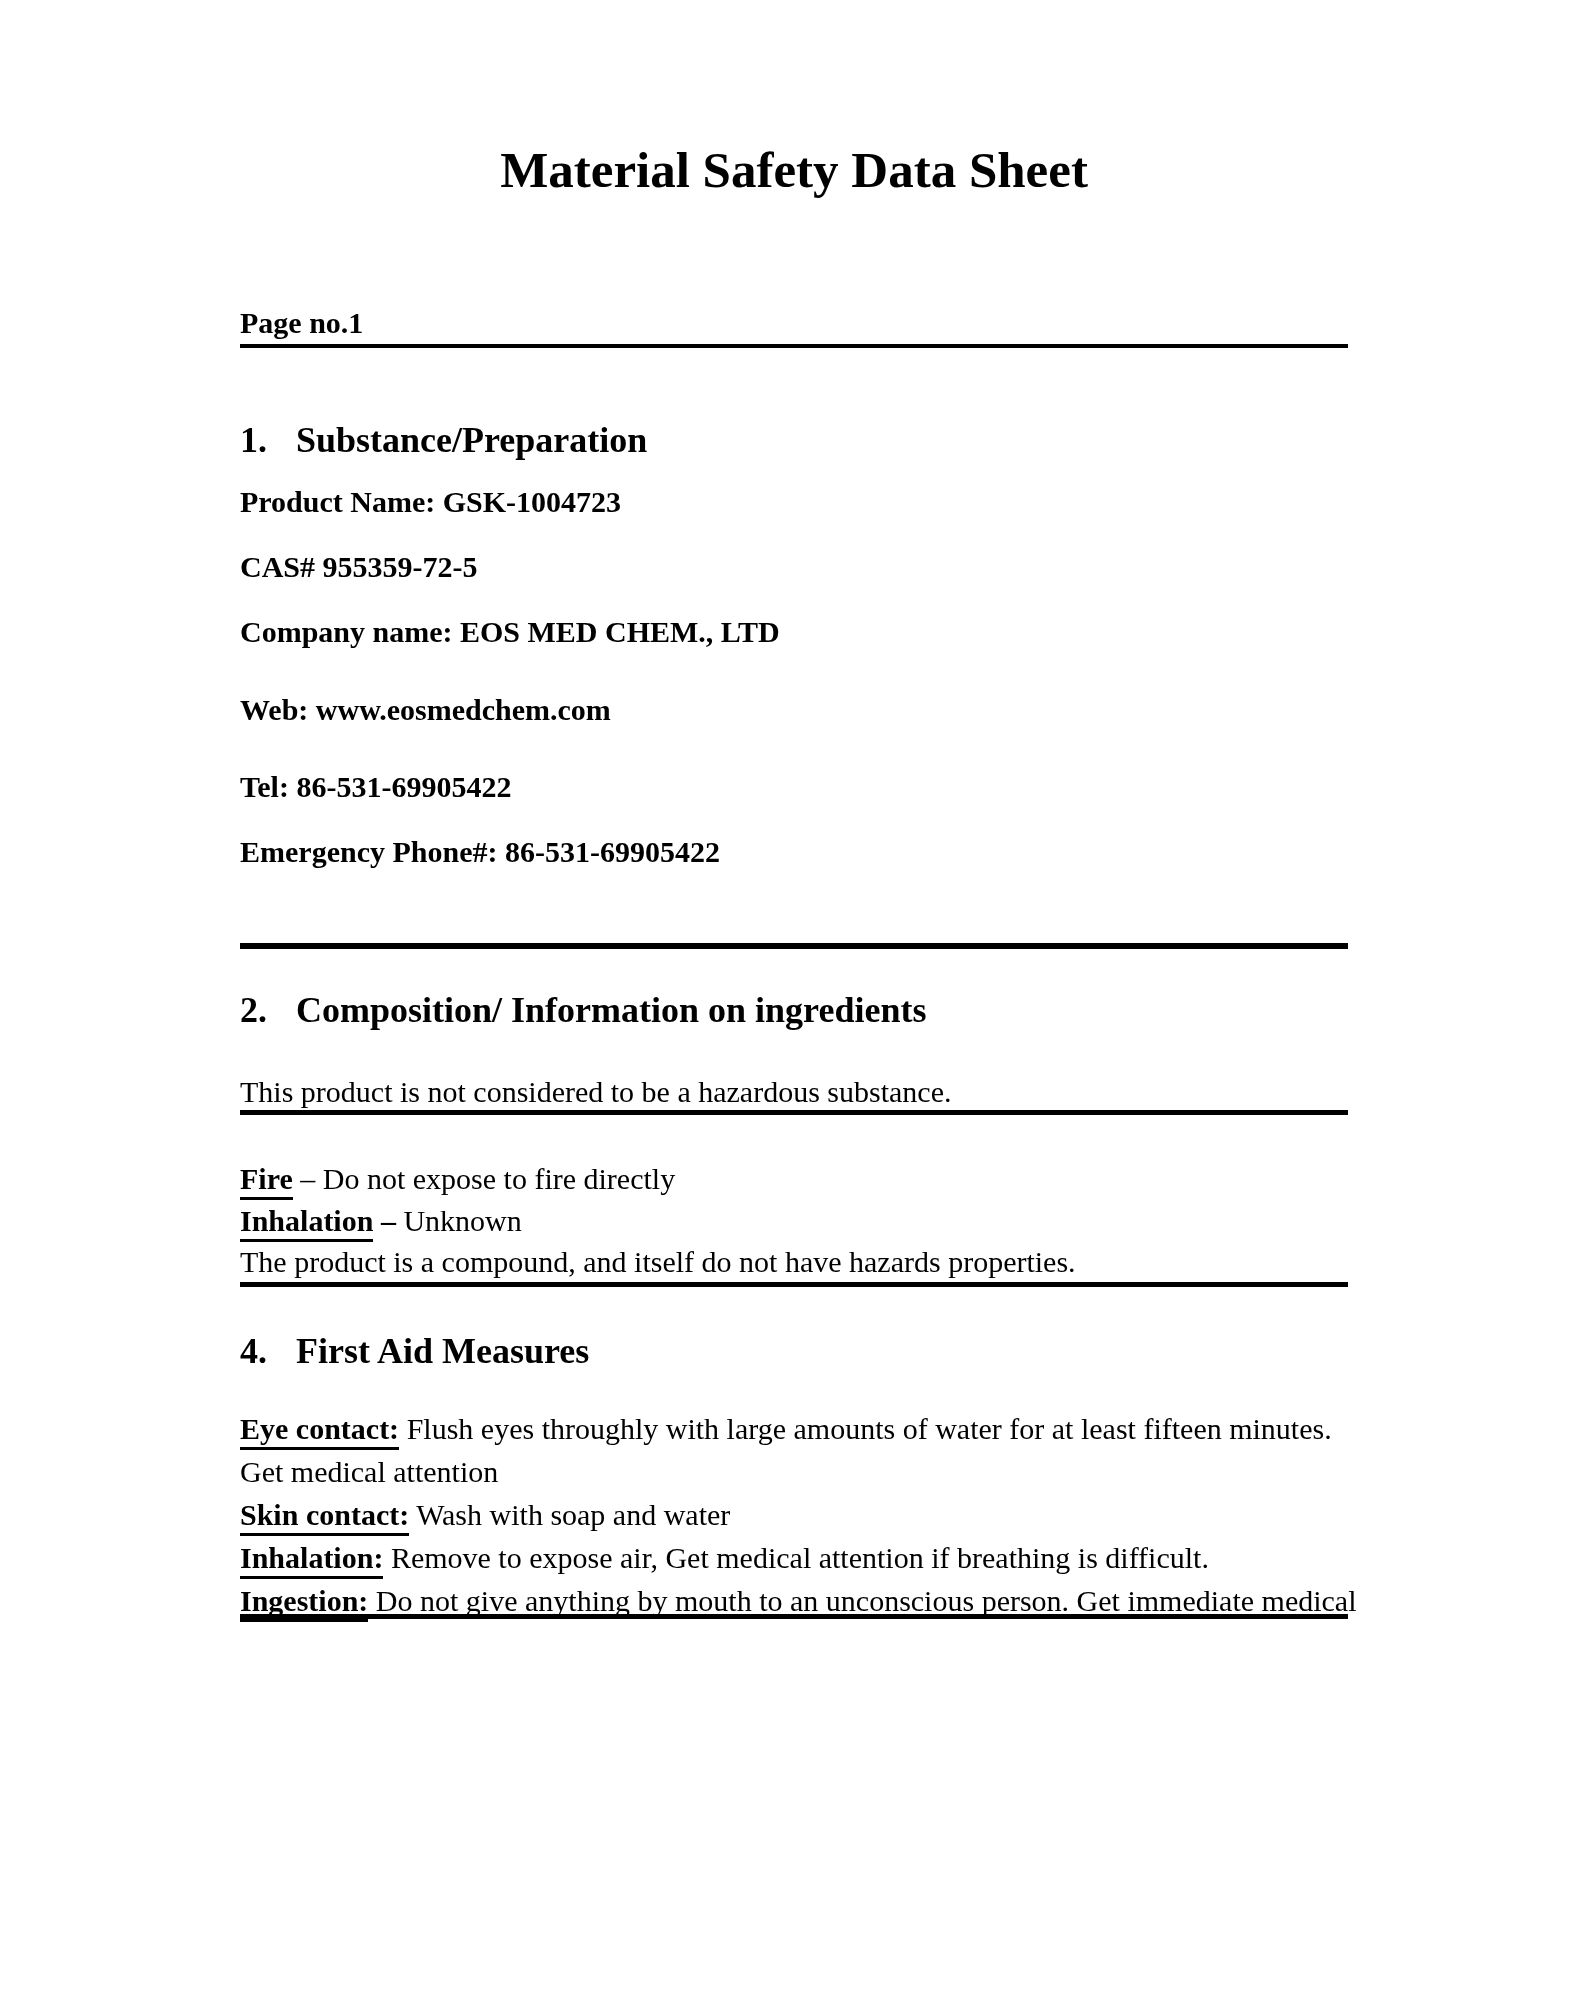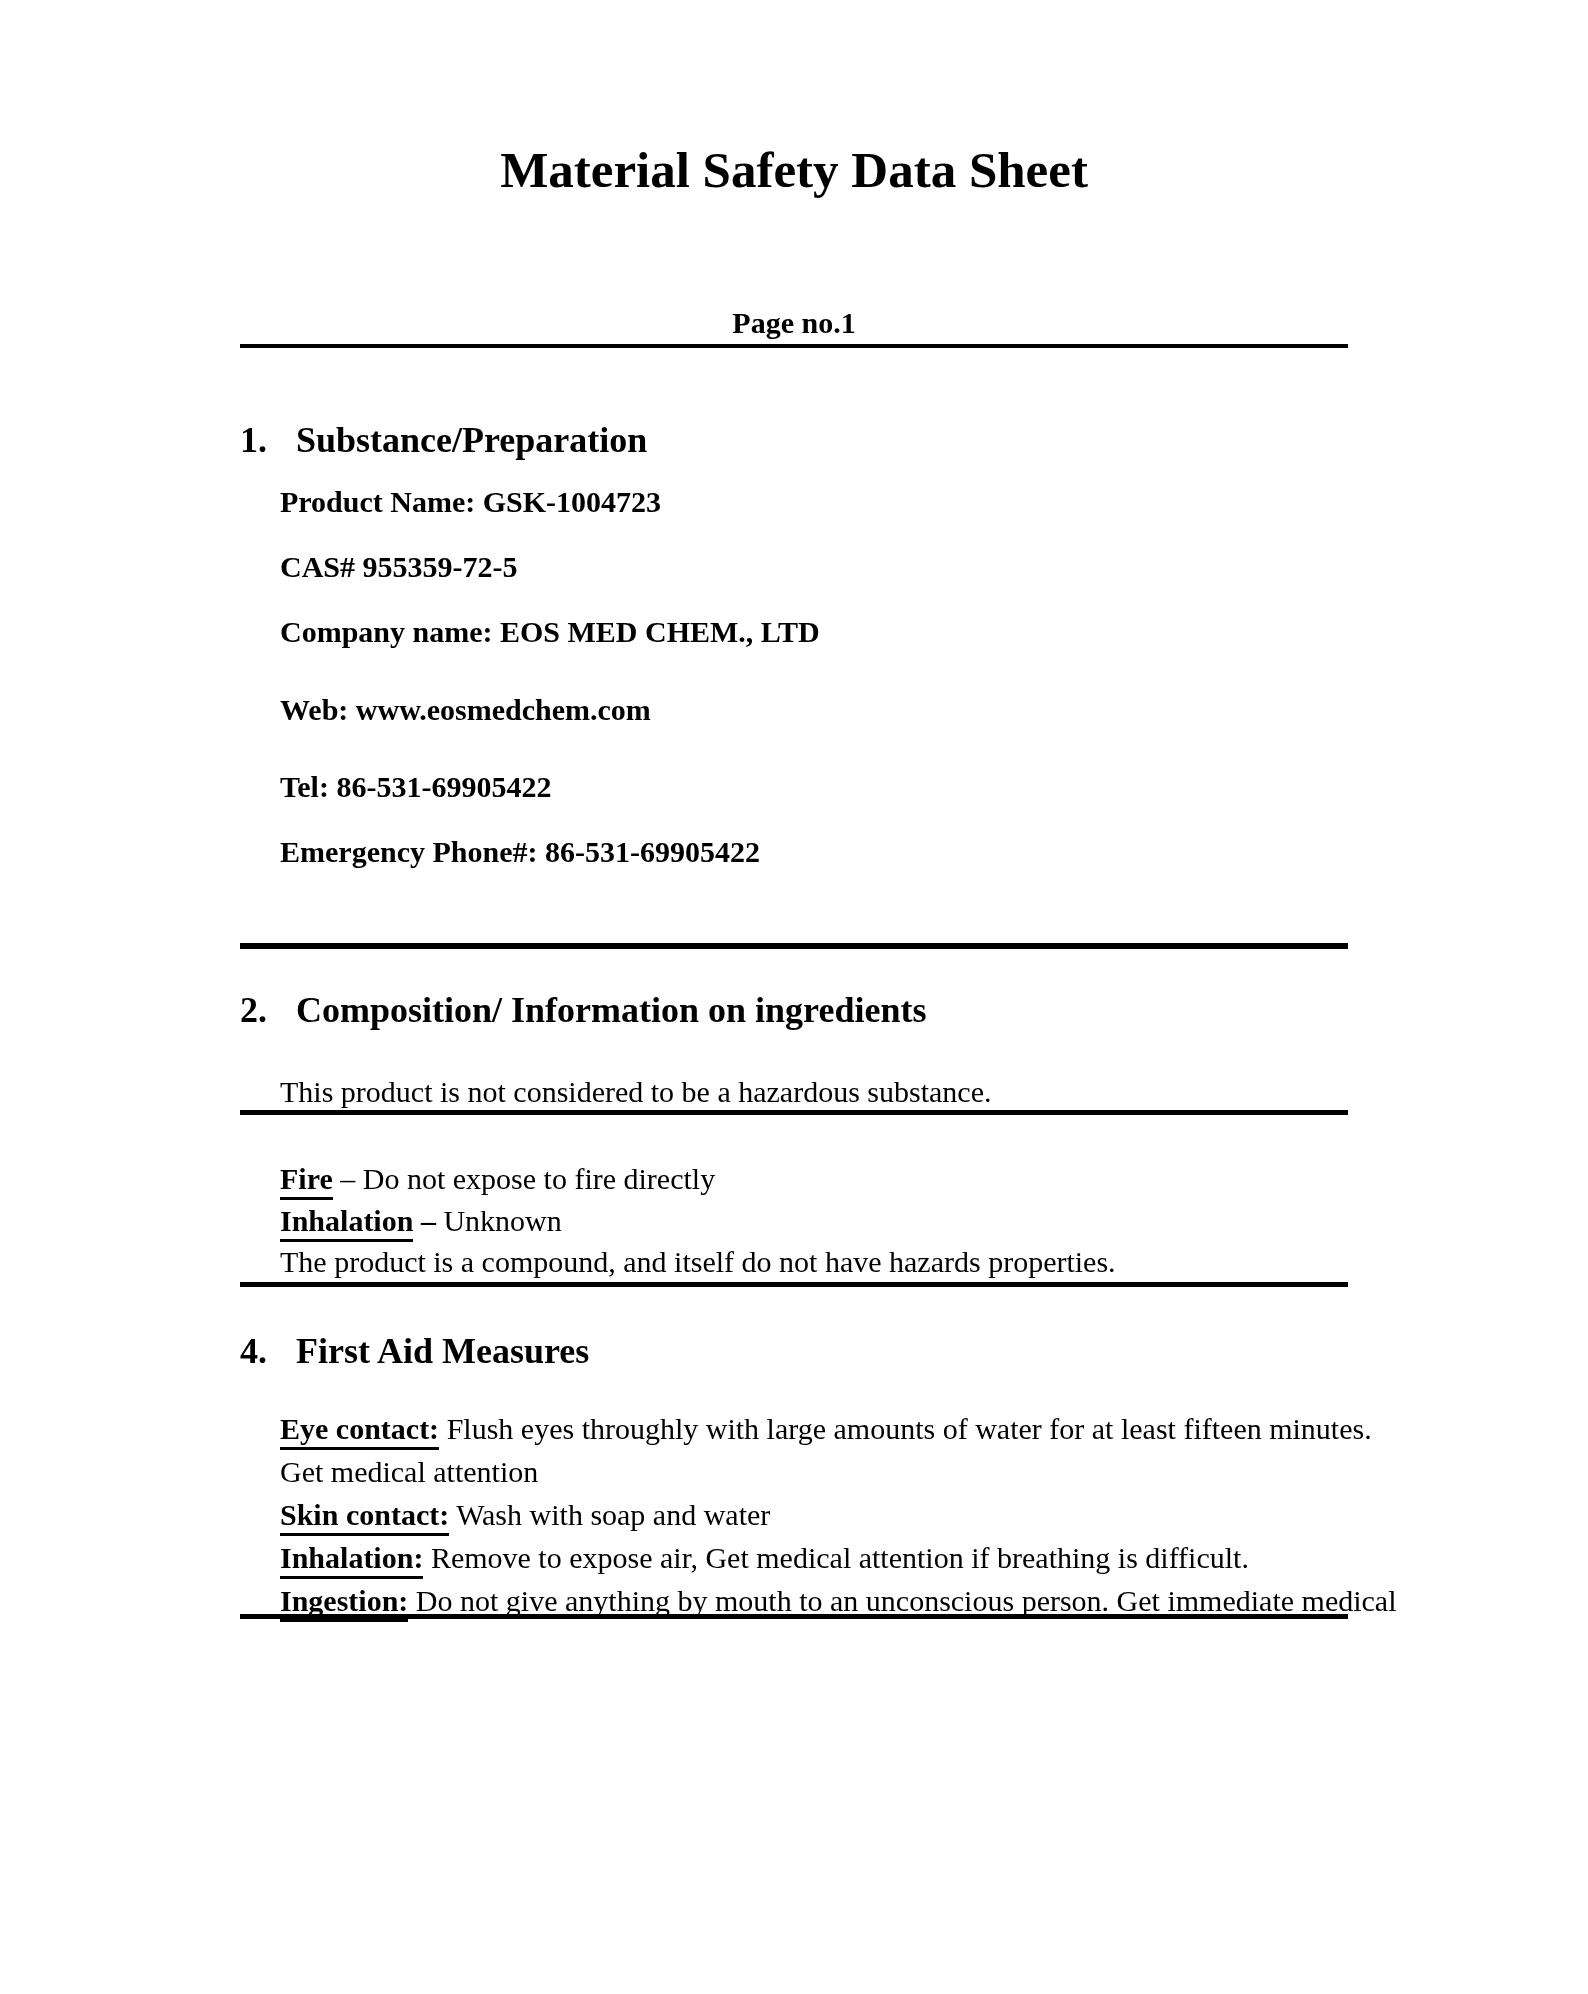--- a/index.html
+++ b/index.html
@@ -29,21 +29,21 @@
     line-height: 60px;
     font-weight: bold;
     text-align: center;
     white-space: nowrap;
   }
   .page-label {
     margin-top: 105px;
     font-size: 30px;
     line-height: 36px;
     font-weight: bold;
-    text-align: center;
+    text-align: left;
   }
   .rule {
     border: none;
     background: #000000;
     width: 1108px;
     margin: 0;
   }
   .rule-thin  { height: 4px; margin-top: 3px; }
   .rule-thick { height: 6px; margin-top: 71px; }
   .rule-mid   { height: 5px; margin-top: 0; }
@@ -59,21 +59,20 @@
     display: inline-block;
     width: 56px;
   }
   .h1 { margin-top: 72px; }
   .h2 { margin-top: 41px; }
   .h3 { margin-top: 72px; }
   .h4 { margin-top: 44px; }
   .line {
     font-size: 30px;
     white-space: nowrap;
-    margin-left: 40px;
   }
   .b { font-weight: bold; }
   .s1-line {
     line-height: 40px;
     margin-top: 25px;
     font-weight: bold;
   }
   .s1-first { margin-top: 22px; }
   .s1-web   { margin-top: 38px; }
   .s1-tel   { margin-top: 37px; }

